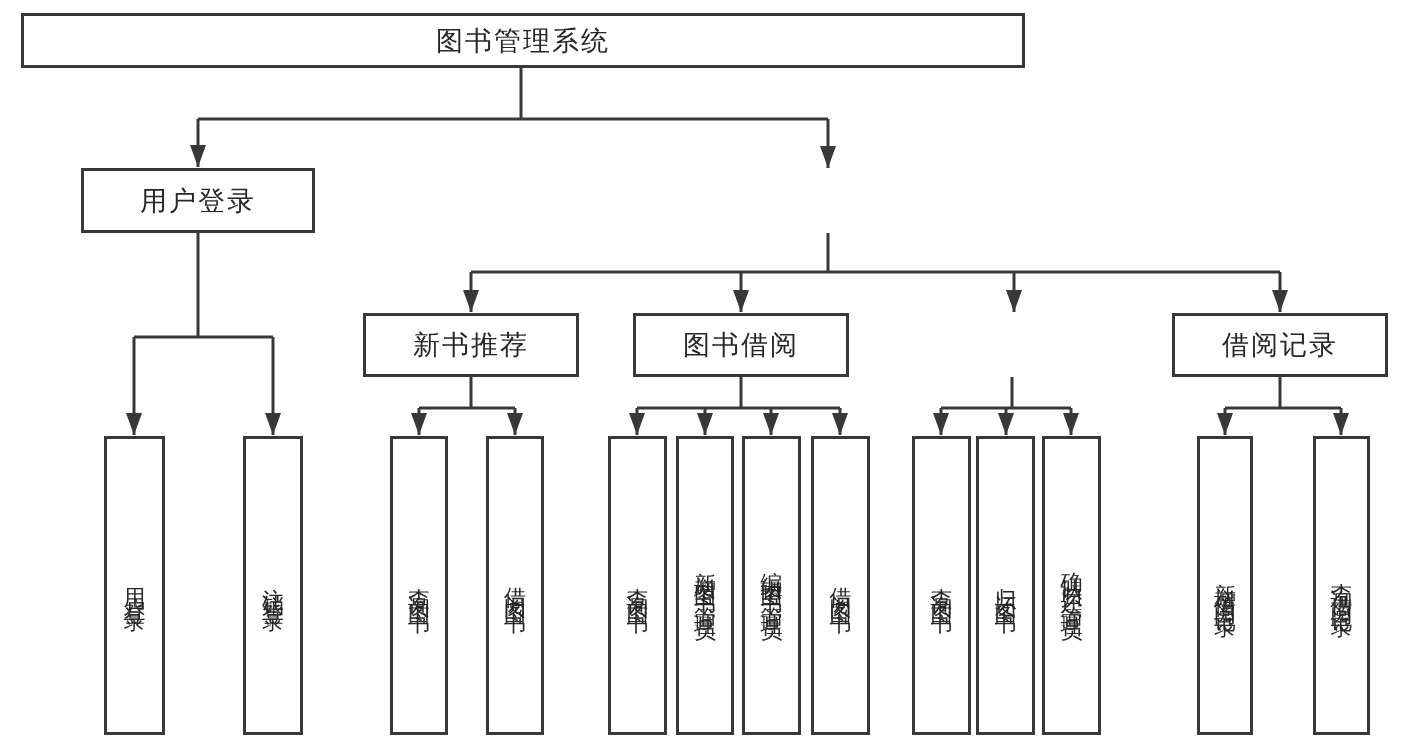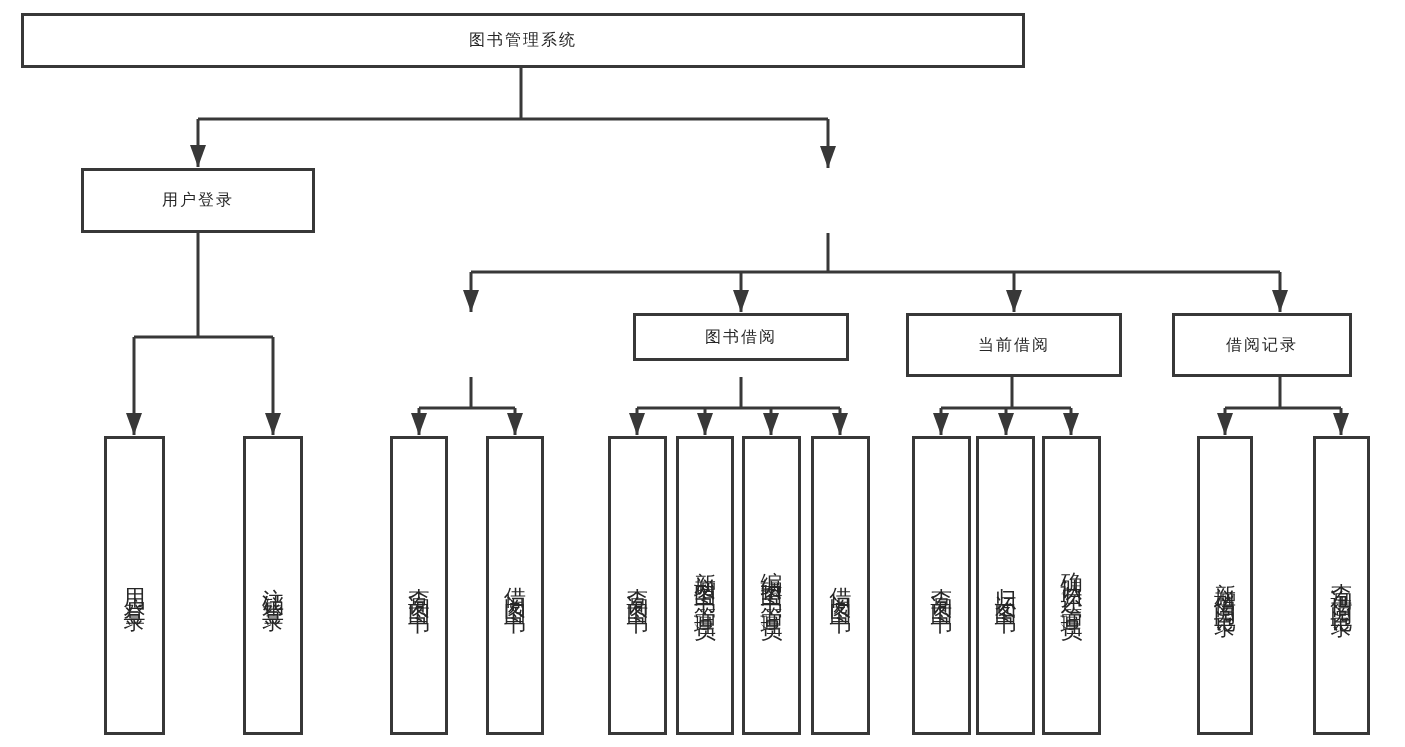--- a/index.html
+++ b/index.html
@@ -23,21 +23,21 @@
   }
   .node {
     position: absolute;
     box-sizing: border-box;
     border: 3px solid #383838;
     background: #ffffff;
     display: flex;
     align-items: center;
     justify-content: center;
     color: #262626;
-    font-size: 16px;
+    font-size: 27px;
     letter-spacing: 2px;
     white-space: nowrap;
   }
   .leaf {
     position: absolute;
     box-sizing: border-box;
     border: 3px solid #383838;
     background: #ffffff;
     top: 436px;
     height: 299px;
@@ -117,27 +117,27 @@
   </svg>
 
   <div class="node" style="left:21px; top:13px; width:1004px; height:55px;">
     <span>图书管理系统</span>
   </div>
 
   <div class="node" style="left:81px; top:168px; width:234px; height:65px;">
     <span>用户登录</span>
   </div>
 
-  <div class="node" style="left:633px; top:313px; width:216px; height:48px;">
+  <div class="node" style="left:363px; top:313px; width:216px; height:64px;">
+    <span>新书推荐</span>
+  </div>
+  <div class="node" style="left:633px; top:313px; width:216px; height:64px;">
     <span>图书借阅</span>
   </div>
-  <div class="node" style="left:906px; top:313px; width:216px; height:64px;">
-    <span>当前借阅</span>
-  </div>
-  <div class="node" style="left:1172px; top:313px; width:180px; height:64px;align-items:center;">
+  <div class="node" style="left:1172px; top:313px; width:216px; height:64px;align-items:center;">
     <span>借阅记录</span>
   </div>
 
   <div class="leaf" style="left:104px; width:61px;">
     <span class="vtext">用户登录</span>
   </div>
   <div class="leaf" style="left:243px; width:60px;">
     <span class="vtext">注销登录</span>
   </div>
 

